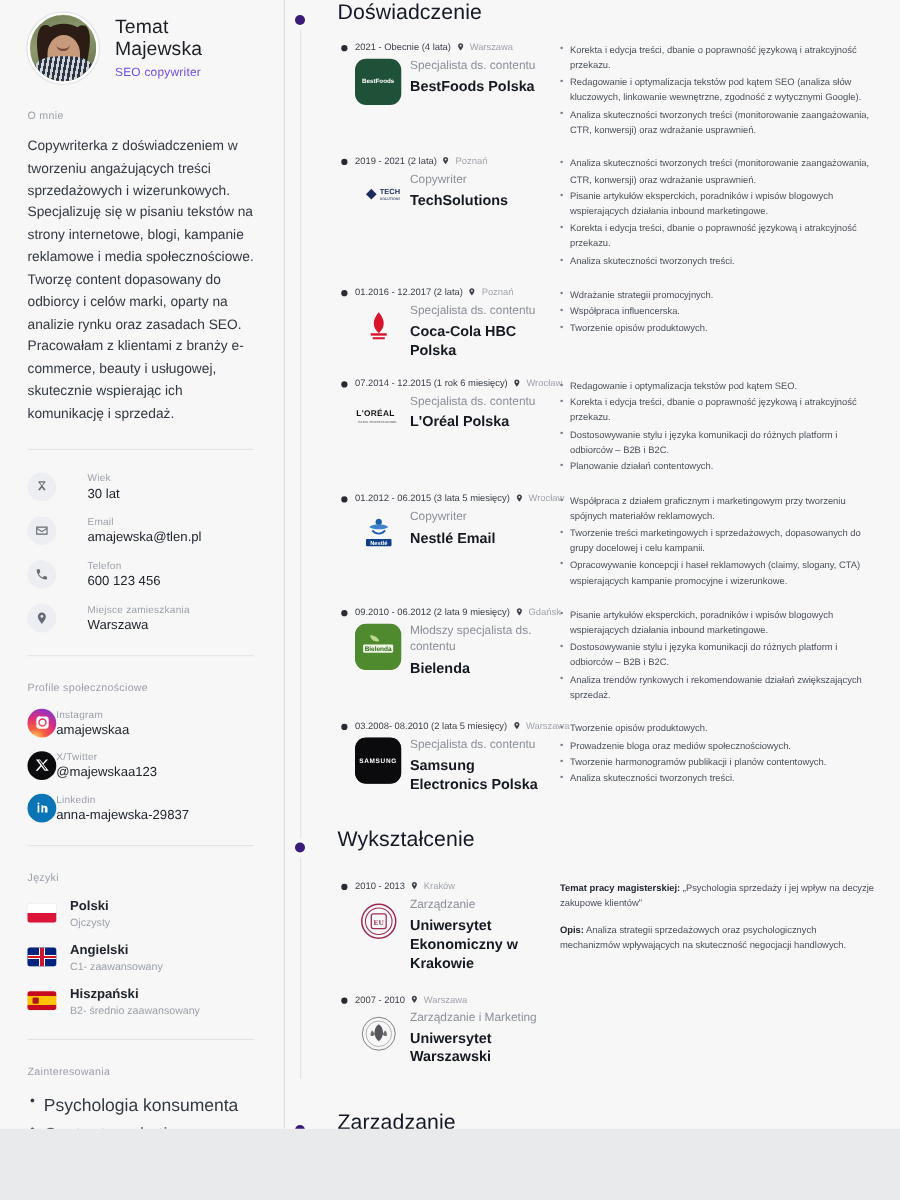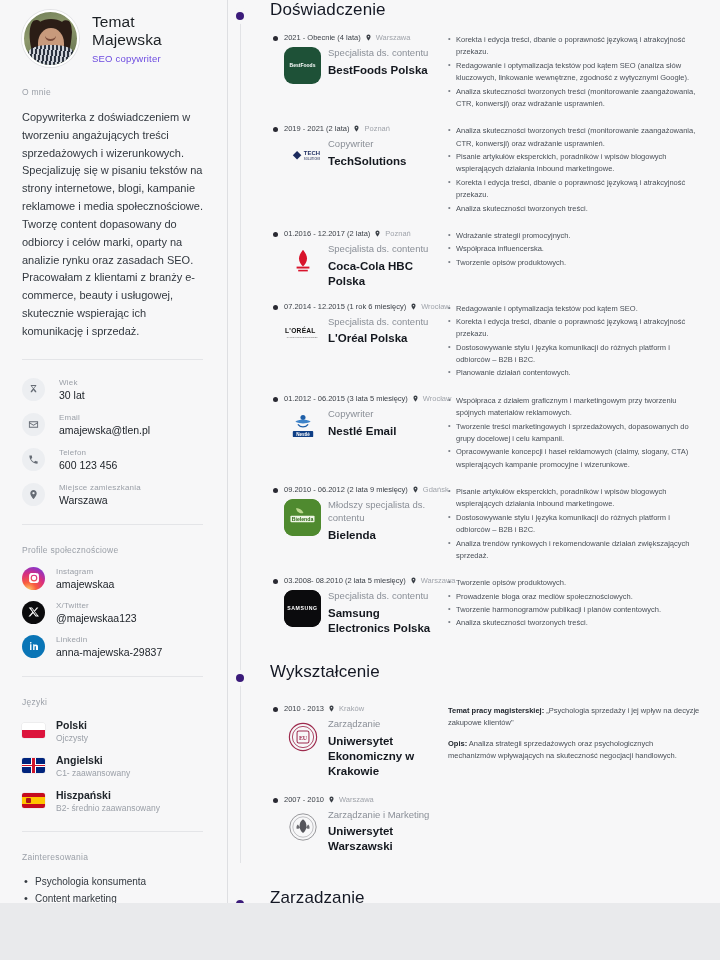--- a/index.html
+++ b/index.html
@@ -68,30 +68,30 @@
 
   .sec-label {
     font-size: 8.5px; color: #9ba0a8; letter-spacing: .25px;
     margin: 20px 0 12px 0;
   }
   .about {
     font-size: 11px; line-height: 1.62; color: #32383f;
   }
   .divider { height: 1px; background: #e4e5e8; margin: 18px 0 0 0; }
 
-  .contact-row { display: flex; align-items: flex-start; gap: 14px; margin-bottom: 12px; }
+  .contact-row { display: flex; align-items: flex-start; gap: 25px; margin-bottom: 12px; }
   .c-ico {
     width: 23px; height: 23px; border-radius: 50%; flex: 0 0 23px;
     background: #eceef1; display: flex; align-items: center; justify-content: center;
   }
   .c-ico svg { width: 11px; height: 11px; fill: #666c75; }
   .c-lab { font-size: 8px; color: #9ba0a8; letter-spacing: .2px; }
   .c-val { font-size: 10.5px; color: #20252b; margin-top: 2px; }
 
-  .soc-row { display: flex; align-items: center; gap: 11px; margin-bottom: 11px; }
+  .soc-row { display: flex; align-items: center; margin-bottom: 11px; }
   .soc-ico {
     width: 23px; height: 23px; border-radius: 50%; flex: 0 0 23px;
     display: flex; align-items: center; justify-content: center;
     font-size: 11px; color: #fff; font-weight: bold;
   }
   .soc-ig { background: radial-gradient(circle at 28% 102%, #fdd36a 0%, #f95d3e 28%, #d82e7f 58%, #8a36c9 85%); }
   .soc-x  { background: #0b0b0d; }
   .soc-li { background: #0a75b6; }
   .soc-ico svg { width: 12px; height: 12px; fill: #fff; }
 
@@ -107,21 +107,21 @@
      background:
        linear-gradient(to bottom, transparent 44%, #cf142b 44% 56%, transparent 56%),
        linear-gradient(to right, transparent 44%, #cf142b 44% 56%, transparent 56%); }
   .f-es { background: linear-gradient(#c60b1e 0 25%, #ffc400 25% 75%, #c60b1e 75% 100%); }
   .f-es .crest { position:absolute; left:4px; top:5px; width:5px; height:5px; background:#ad1519; border-radius:1px; }
   .l-name { font-size: 10.5px; color: #20252b; font-weight: bold; }
   .l-lvl { font-size: 8.5px; color: #9ba0a8; margin-top: 2px; }
 
   .int-list { list-style: none; }
   .int-list li {
-    font-size: 10px; color: #32383f; line-height: 1.55;
+    font-size: 14px; color: #32383f; line-height: 1.55;
     padding-left: 13px; position: relative; margin-bottom: 2px;
   }
   .int-list li::before {
     content: "•"; position: absolute; left: 2px; top: -1px; color: #32383f; font-size: 11px;
   }
 
   
   .main { flex: 1; position: relative; padding: 0 18px 0 0; }
   .tl-rail {
     position: absolute; left: 12px; top: 16px; bottom: 40px;

